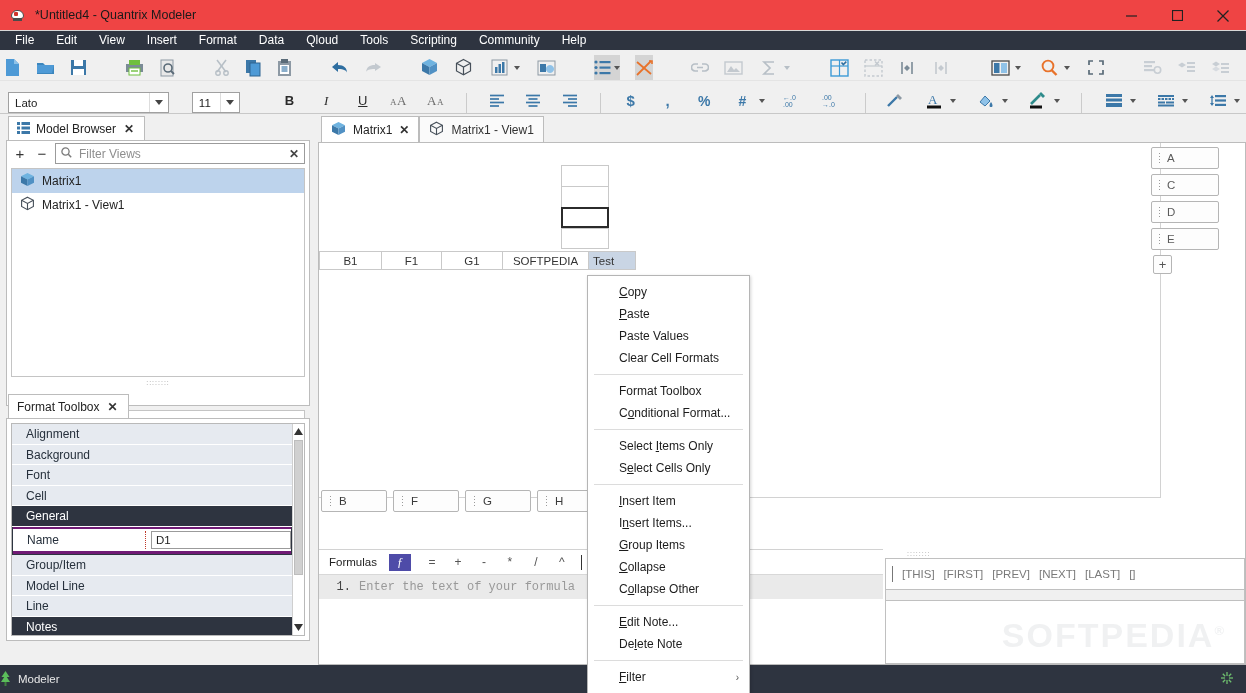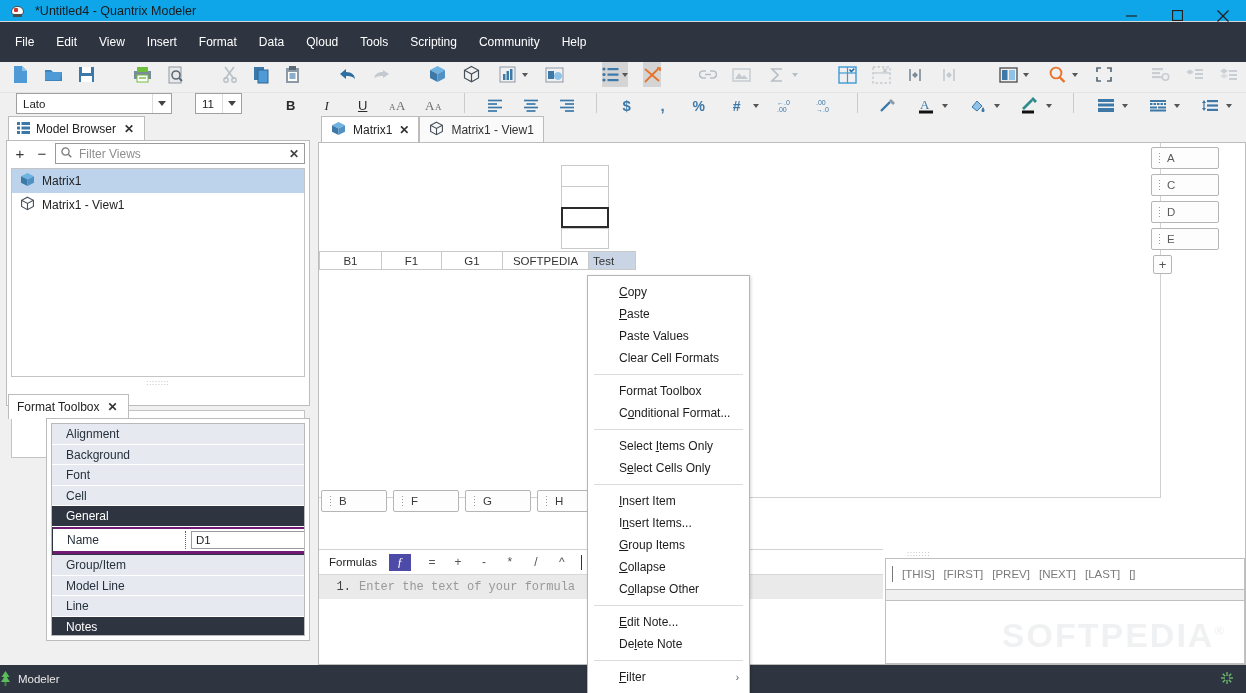--- a/index.html
+++ b/index.html
@@ -9,40 +9,40 @@
     font-family:"Liberation Sans", sans-serif;
     font-size:12px;
     color:#222;
     background:#f0f0f0;
     overflow:hidden;
     position:relative;
     user-select:none;
   }
   
   #titlebar {
-    height:22px; background:#0ea5e9; border-bottom:1px solid #d8d8d8;
+    height:31px; background:#ef4444; border-bottom:1px solid #d8d8d8;
     display:flex; align-items:center; position:relative;
   }
   #app-icon { width:16px; height:16px; margin:0 9px 0 10px; position:relative; flex:none; }
   #app-icon .g1 { position:absolute; left:1px; top:3px; width:13px; height:9px;
       border:1.5px solid #4b4b4b; border-radius:6px 6px 3px 3px; background:#fff;}
   #app-icon .g2 { position:absolute; left:4px; top:5px; width:4px; height:4px; background:#d0342c; border-radius:1px;}
   #app-icon .g3 { position:absolute; left:3px; top:11px; width:9px; height:3px; background:#4b4b4b;}
   #title-text { font-size:12.5px; color:#1a1a1a; }
   #win-btns { position:absolute; right:0; top:0; height:31px; display:flex; }
   .win-btn { width:46px; height:31px; display:flex; align-items:center; justify-content:center; }
   .win-btn svg { display:block; }
   
   #menubar {
-    height:40px; background:#2e3440; display:flex; align-items:center;
+    height:19px; background:#2e3440; display:flex; align-items:center;
     padding-left:4px;
   }
   .menu-item { color:#ffffff; font-size:12px; padding:4px 11px; line-height:15px; }
   
-  .toolbar { height:31px; background:#f0f0f0; display:flex; align-items:flex-start; padding:0 12px;gap:15px; }
+  .toolbar { height:31px; background:#f0f0f0; display:flex; align-items:flex-end; padding:0 4px;gap:15px; }
   #toolbar1 { border-bottom:1px solid #e4e4e4; }
   #toolbar2 { border-bottom:1px solid #c8c8c8; height:33px;}
   .tb-btn { width:28px; height:25px; display:flex; align-items:center; justify-content:center; position:relative;}
   .tb-btn.active { background:#d4d4d4; }
   .tb-sep { width:1px; height:20px; background:#cbcbcb; margin:0 4px; }
   .caret { width:0;height:0;border-left:3.5px solid transparent;border-right:3.5px solid transparent;
            border-top:4px solid #555; margin-left:1px;}
   .tb-drop { display:flex; align-items:center; }
   .tb-drop .tb-btn { width:22px; }
   .caret-btn { width:12px; height:25px; display:flex; align-items:center; justify-content:center;}
@@ -80,21 +80,21 @@
   #mb-list { position:absolute; left:4px; right:4px; top:27px; bottom:28px; border:1px solid #c4c4c4; background:#fff;}
   .mb-row { height:24px; display:flex; align-items:center; gap:7px; padding-left:8px; font-size:12px;}
   .mb-row.sel { background:#bdd3ec; }
   #mb-splitter { position:absolute; left:4px; right:4px; bottom:20px; height:6px;
      display:flex; align-items:center; justify-content:center; letter-spacing:1px;
      font-size:7px; color:#999; }
   #mb-note { position:absolute; left:4px; right:4px; bottom:-53px; height:48px;
      border:1px solid #c4c4c4; background:#fff;}
   
   #ft-tabbar { position:absolute; top:278px; left:0; right:0; }
-  #ft-body { top:303px; bottom:24px;margin-left:40px; }
+  #ft-body { top:303px; bottom:24px; }
   #ft-list { position:absolute; left:4px; right:4px; top:4px; bottom:4px; overflow:hidden;
      border:1px solid #b9b9b9; display:flex;}
   #ft-rows { flex:1; }
   .ft-row { height:20.6px; line-height:20.6px; padding-left:14px; font-size:12px;
      background:#e6eaf0; border-bottom:1px solid #fff; color:#26303c;}
   .ft-row.hdr-sel { background:#2e3440; color:#fff; }
   .ft-prop { height:22px; display:flex; align-items:center; background:#fff; padding-left:14px;}
   .ft-prop .lbl { width:118px; font-size:12px; color:#26303c;}
   .ft-prop .dotted { width:1px; height:18px; border-left:1px dotted #c0392b; margin-right:5px;}
   .ft-input { width:140px; height:18px; border:1px solid #9b9b9b; background:#fff; font-size:11.5px;

